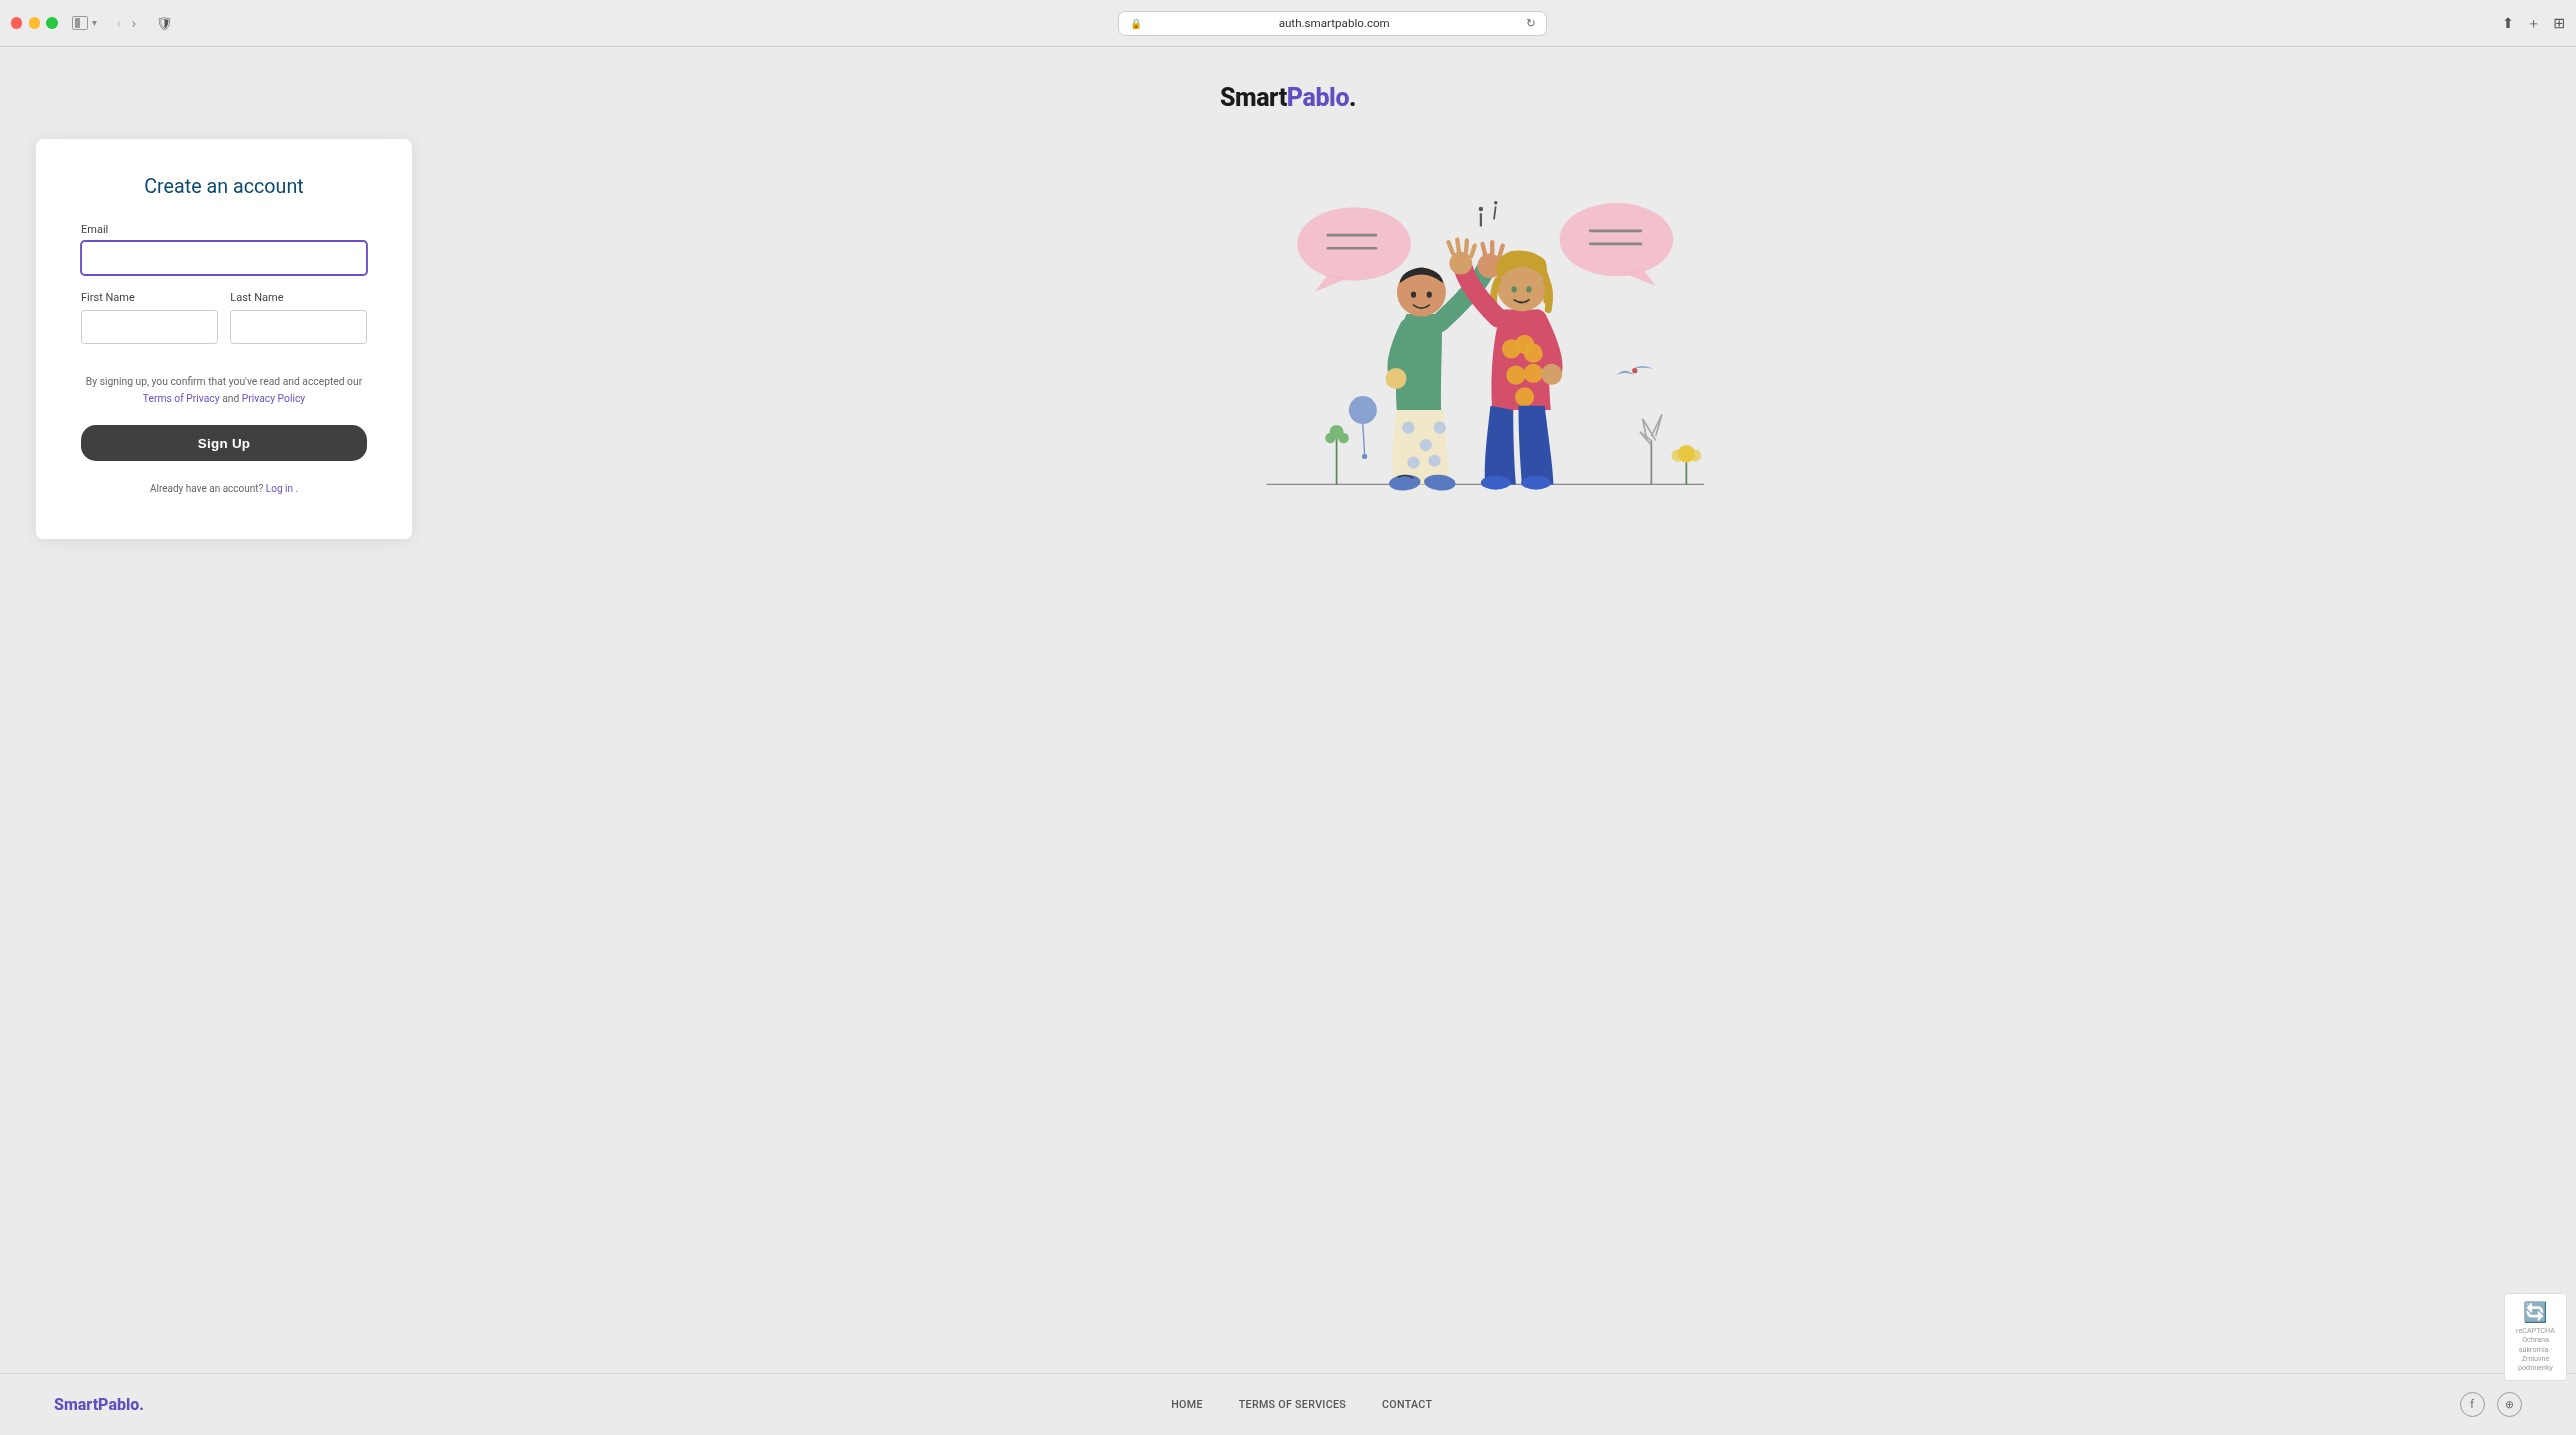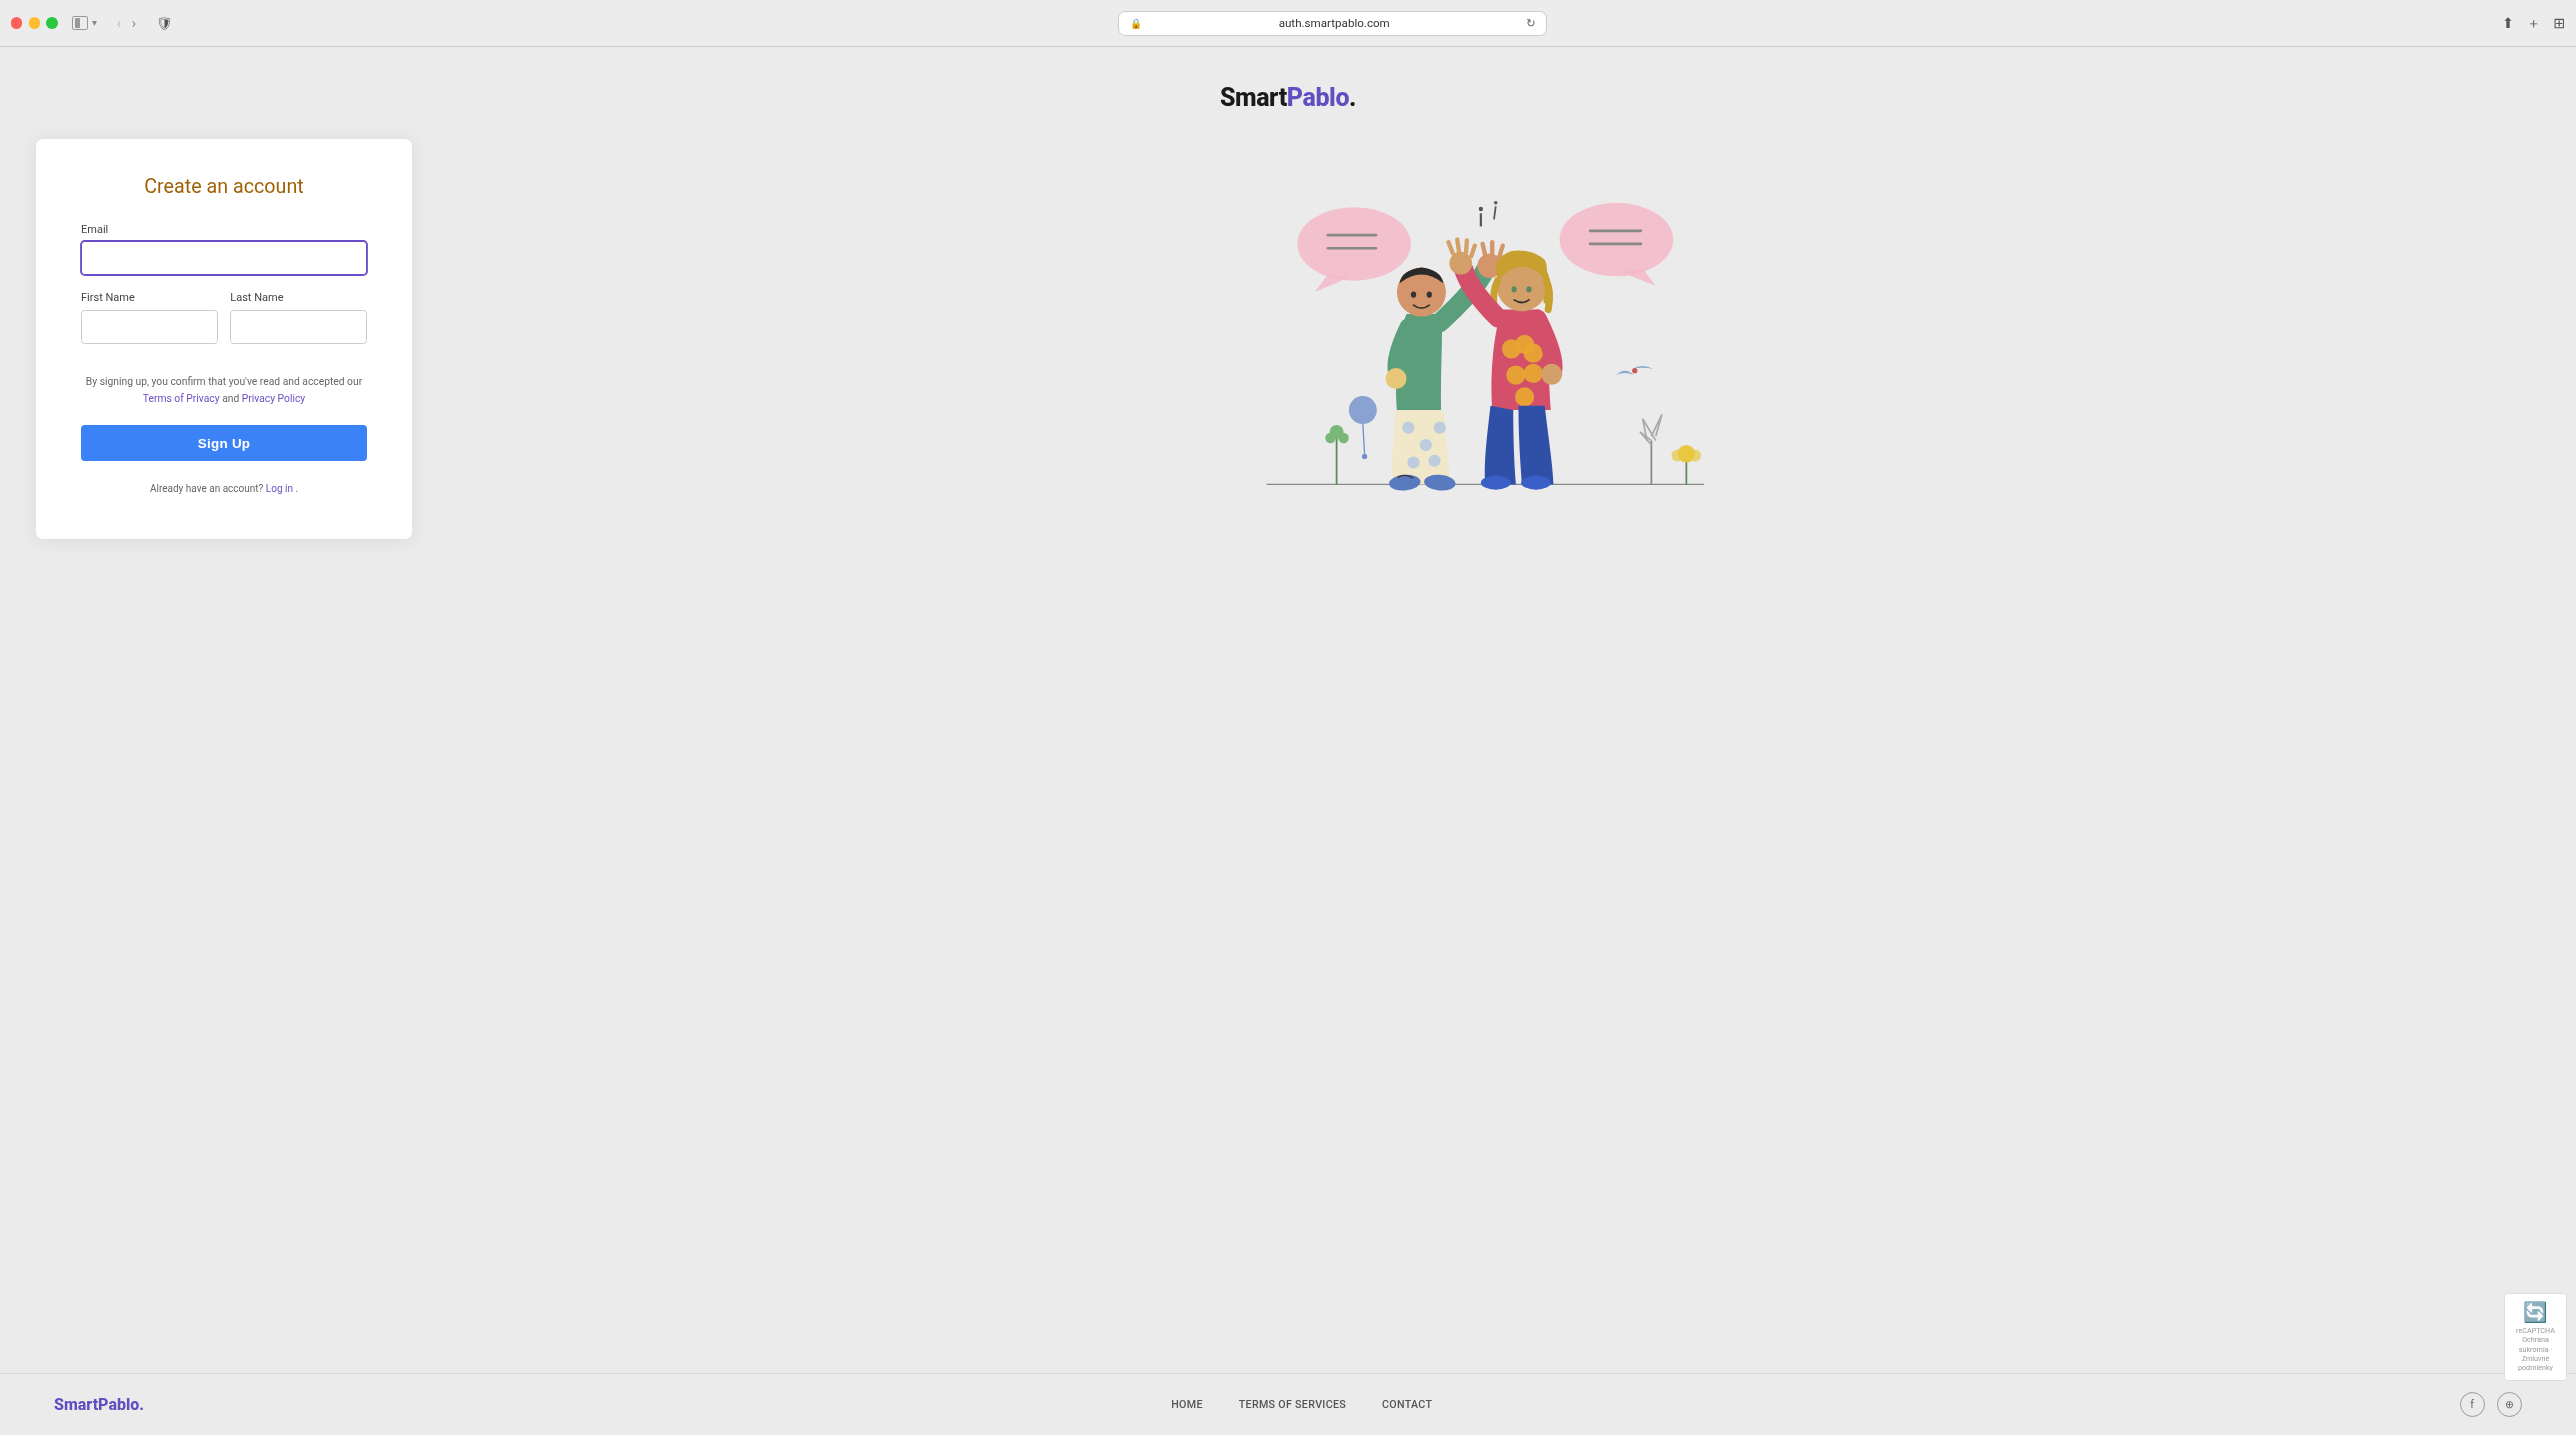--- a/index.html
+++ b/index.html
@@ -145,21 +145,21 @@
       width: 376px;
       flex-shrink: 0;
       box-shadow: 0 1.8px 18px rgba(0,0,0,0.08);
       position: relative;
       z-index: 2;
     }
 
     .form-title {
       font-size: 19.7px;
       font-weight: 400;
-      color: #a16207;
+      color: #0c4a6e;
       text-align: center;
       margin-bottom: 25px;
     }
 
     .form-group {
       margin-bottom: 16px;
     }
 
     .form-label {
       display: block;
@@ -201,24 +201,24 @@
       line-height: 1.6;
     }
     .terms-text a {
       color: #6b4fc8;
       text-decoration: none;
     }
 
     .signup-btn {
       width: 100%;
       padding: 10.7px;
-      background: #3b82f6;
+      background: #404040;
       color: white;
       border: none;
-      border-radius: 4px;
+      border-radius: 15px;
       font-size: 13.4px;
       font-weight: 600;
       cursor: pointer;
       letter-spacing: 0.3px;
     }
 
     .login-text {
       text-align: center;
       margin-top: 21.5px;
       font-size: 10px;

